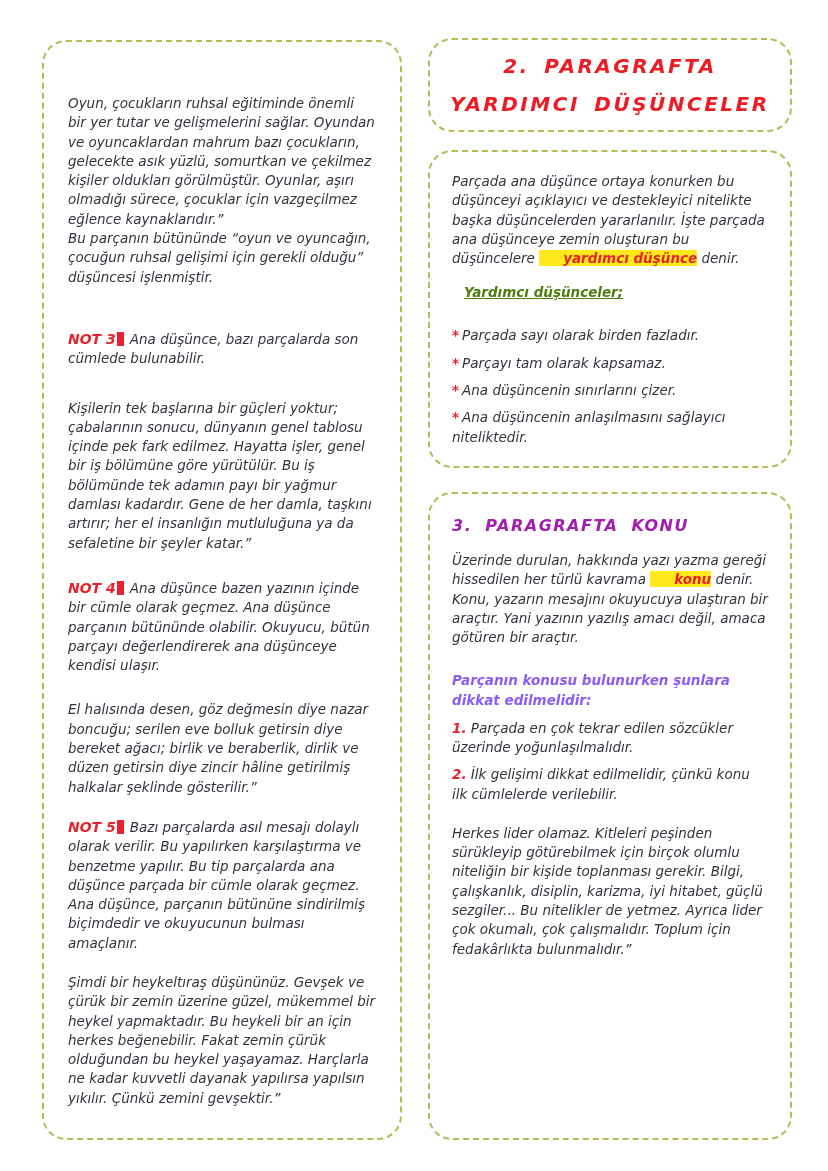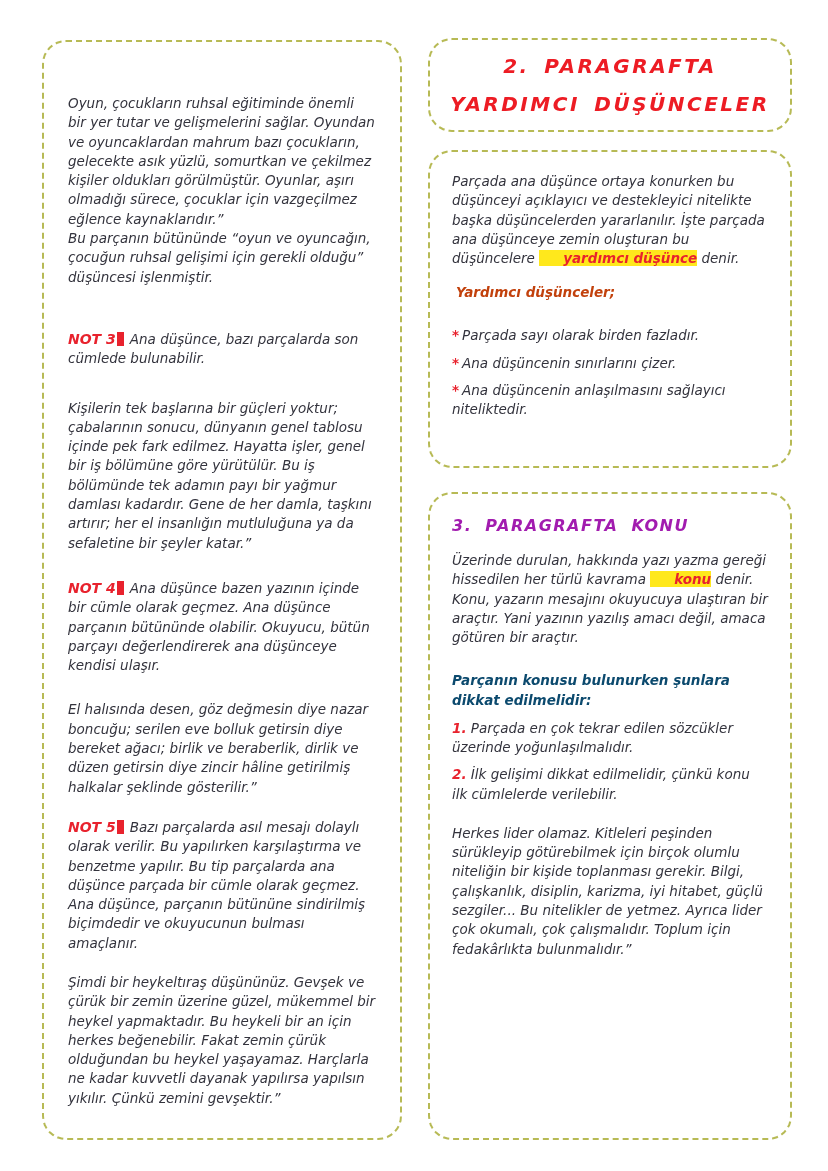--- a/index.html
+++ b/index.html
@@ -44,25 +44,25 @@
     font-size: 20px;
     font-weight: bold;
     font-style: italic;
     text-align: center;
     letter-spacing: 2.5px;
     word-spacing: 5px;
     line-height: 1.9;
   }
   .hl { background: #ffe81c; color: #e8222d; font-weight: bold; padding-left: 24px; }
   .cyan-underline {
-    color: #c2410c; font-weight: bold; font-style: italic;
-    font-size: 13.5px; margin: 4px;
+    color: #4d7c0f; font-weight: bold; font-style: italic;
+    font-size: 13.5px; text-decoration: underline; margin: 12px;
   }
   .cyan-bold {
-    color: #0c4a6e; font-weight: bold; font-style: italic;
+    color: #8b5cf6; font-weight: bold; font-style: italic;
     font-size: 13.5px; line-height: 1.45; margin: 0;
   }
   .konu-title {
     margin: 0;
     color: #a21caf;
     font-size: 16px;
     font-weight: bold;
     font-style: italic;
     letter-spacing: 1.5px;
     word-spacing: 6px;
@@ -108,20 +108,21 @@
     <h1 class="title">2. PARAGRAFTA YARDIMCI DÜŞÜNCELER</h1>
   </section>
 
   <section class="box helper-box">
 
     <p class="para"><span>Parçada ana düşünce ortaya konurken bu düşünceyi açıklayıcı ve destekleyici nitelikte başka düşüncelerden yararlanılır. İşte parçada ana düşünceye zemin oluşturan bu düşüncelere </span><span class="hl">yardımcı düşünce</span><span> denir.</span></p>
 
     <p class="cyan-underline gap-16">Yardımcı düşünceler;</p>
 
     <p class="bullet gap-10"><span class="star">*</span><span>Parçada sayı olarak birden fazladır.</span></p>
+    <p class="bullet gap-8"><span class="star">*</span><span>Parçayı tam olarak kapsamaz.</span></p>
     <p class="bullet gap-8"><span class="star">*</span><span>Ana düşüncenin sınırlarını çizer.</span></p>
     <p class="bullet gap-8"><span class="star">*</span><span>Ana düşüncenin anlaşılmasını sağlayıcı niteliktedir.</span></p>
 
   </section>
 
   <section class="box konu-box">
 
     <h2 class="konu-title">3. PARAGRAFTA KONU</h2>
 
     <p class="para gap-16"><span>Üzerinde durulan, hakkında yazı yazma gereği hissedilen her türlü kavrama </span><span class="hl">konu</span><span> denir. Konu, yazarın mesajını okuyucuya ulaştıran bir araçtır. Yani yazının yazılış amacı değil, amaca götüren bir araçtır.</span></p>

